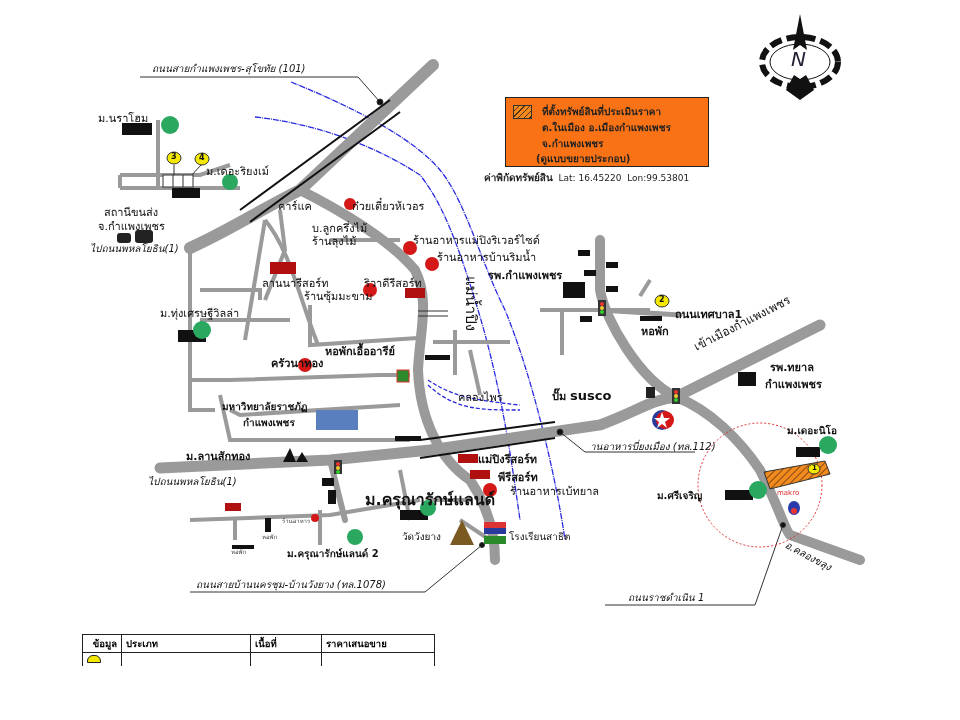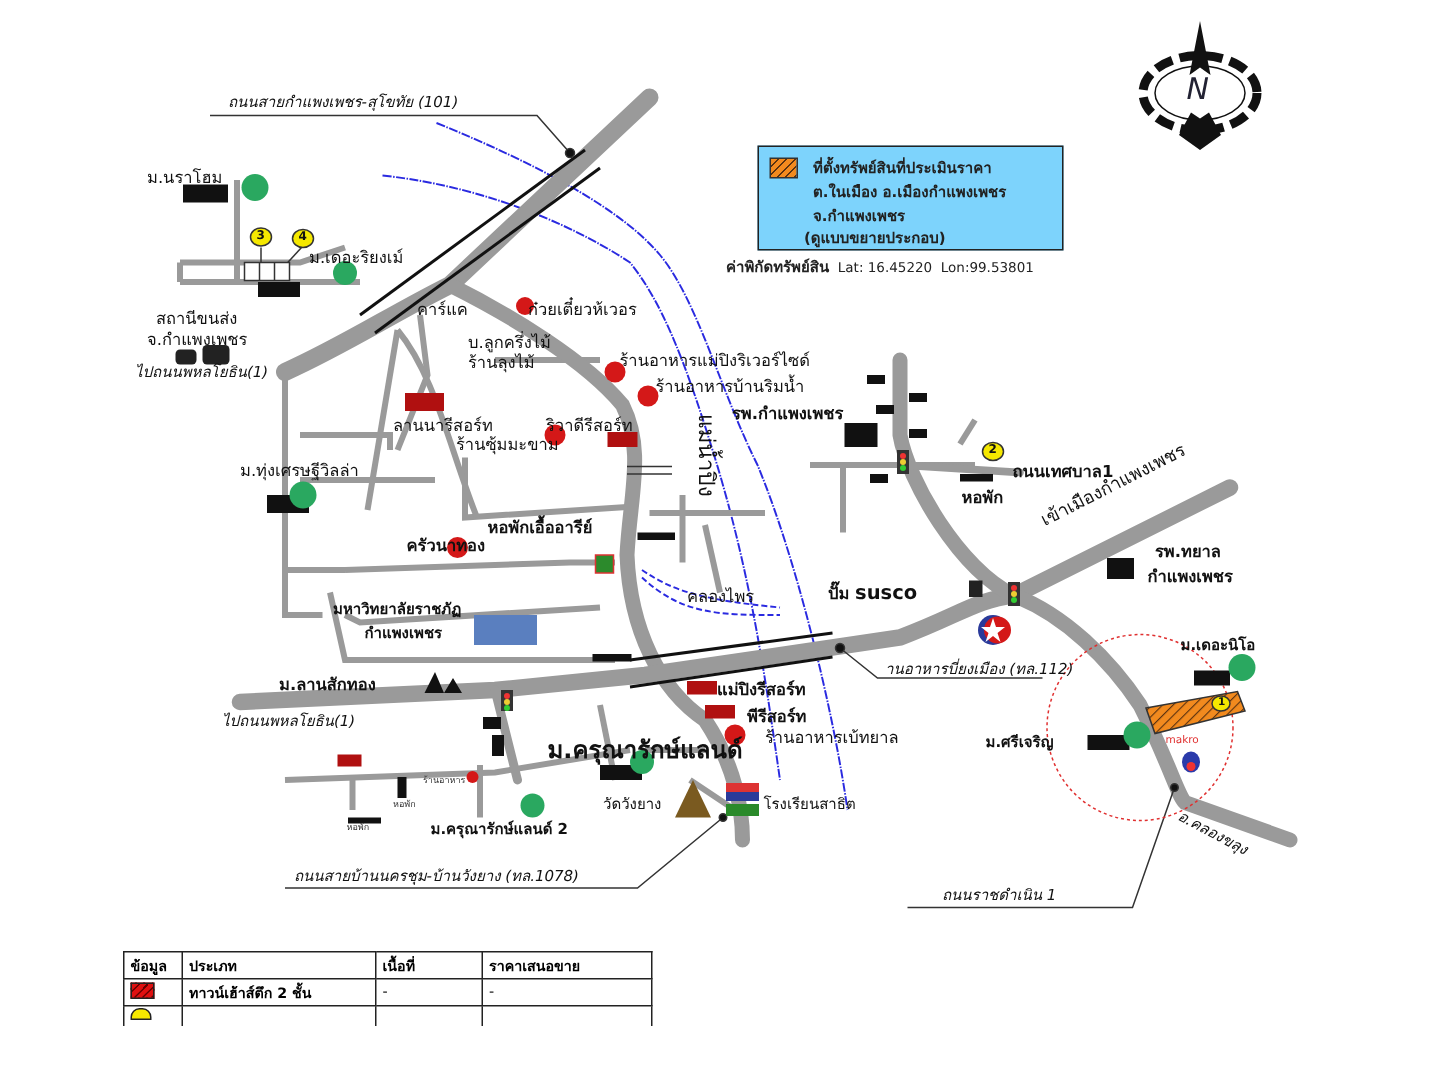--- a/index.html
+++ b/index.html
@@ -5,21 +5,21 @@
   html, body { margin: 0; padding: 0; background: #ffffff; }
   body { width: 960px; height: 720px; position: relative; overflow: hidden;
          font-family: "DejaVu Sans", sans-serif; }
   #map { position: absolute; left: 0; top: 0; }
   .lbl { position: absolute; white-space: nowrap; color: #111; font-size: 11px; line-height: 1; }
   .lbl.b { font-weight: bold; }
   .lbl.it { font-style: italic; font-size: 10px; }
   .lbl.sm { font-size: 11px; }
   .lbl.xs { font-size: 6px; color: #333; }
   .legend-box { position: absolute; left: 505px; top: 97px; width: 202px; height: 68px;
-                border: 1.5px solid #222; background: #7dd3fc; text-decoration: underline; }
+                border: 1.5px solid #222; background: #f97316; text-decoration: underline; }
   .legend-swatch { position: absolute; left: 7px; top: 7px; width: 17px; height: 12px;
                    background: repeating-linear-gradient(135deg,#f28a1e 0 3px,#5a3210 3px 4px); border:1px solid #333; }
   .legend-line { position: absolute; left: 36px; font-size: 10px; font-weight: bold; color:#222; white-space: nowrap; }
   .coords { position: absolute; left: 484px; top: 170px; font-size: 9px; color:#222; white-space: nowrap; }
   .coords b { font-size: 10px; }
   table.info { position: absolute; left: 82px; top: 634px; border-collapse: collapse; font-size: 9.5px; }
   table.info th, table.info td { border: 1px solid #222; padding: 1px 4px; height: 14px; text-align: left; font-weight: normal; }
   table.info th { font-weight: bold; }
   .swatch-red { display:inline-block; width: 14px; height: 9px; background:#e01010; border:1px solid #222;
                 background-image: repeating-linear-gradient(135deg,transparent 0 3px,#600 3px 4px); }
@@ -303,33 +303,27 @@
 <div class="lbl xs" style="left:231px;top:549px">หอพัก</div>
 
 <div class="lbl" style="left:171px;top:153px;font-size:8px;font-weight:bold">3</div>
 <div class="lbl" style="left:199px;top:154px;font-size:8px;font-weight:bold">4</div>
 <div class="lbl" style="left:659px;top:296px;font-size:8px;font-weight:bold">2</div>
 <div class="lbl" style="left:812px;top:465px;font-size:7px;font-weight:bold">1</div>
 
 <table class="info">
   <thead>
     <tr>
-      <th style="width:30px;text-align:left">ข้อมูล</th>
+      <th style="width:30px;text-align:right">ข้อมูล</th>
       <th style="width:120px">ประเภท</th>
       <th style="width:62px">เนื้อที่</th>
       <th style="width:104px">ราคาเสนอขาย</th>
     </tr>
   </thead>
   <tbody>
-    <tr>
-      <td><span class="swatch-red"></span></td>
-      <td style="text-align:left;font-weight:bold">ทาวน์เฮ้าส์ตึก 2 ชั้น</td>
-      <td>-</td>
-      <td>-</td>
-    </tr>
     <tr>
       <td style="height:4px;border-bottom:none"><span class="circ-yel"></span></td>
       <td style="height:4px;border-bottom:none"></td>
       <td style="height:4px;border-bottom:none"></td>
       <td style="height:4px;border-bottom:none"></td>
     </tr>
   </tbody>
 </table>
 
 </body></html>

